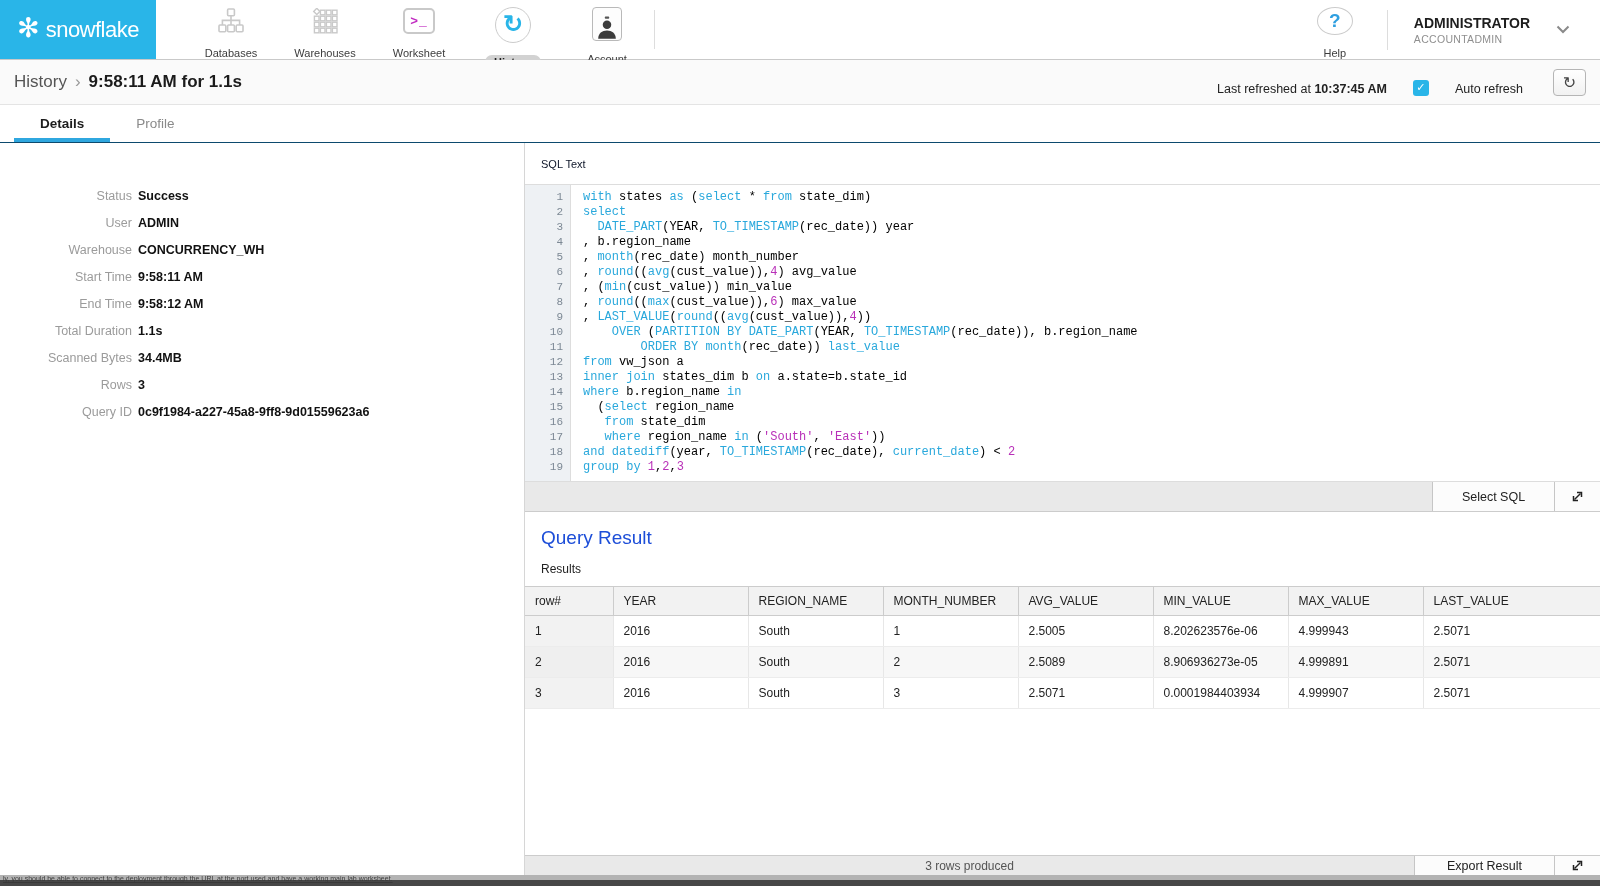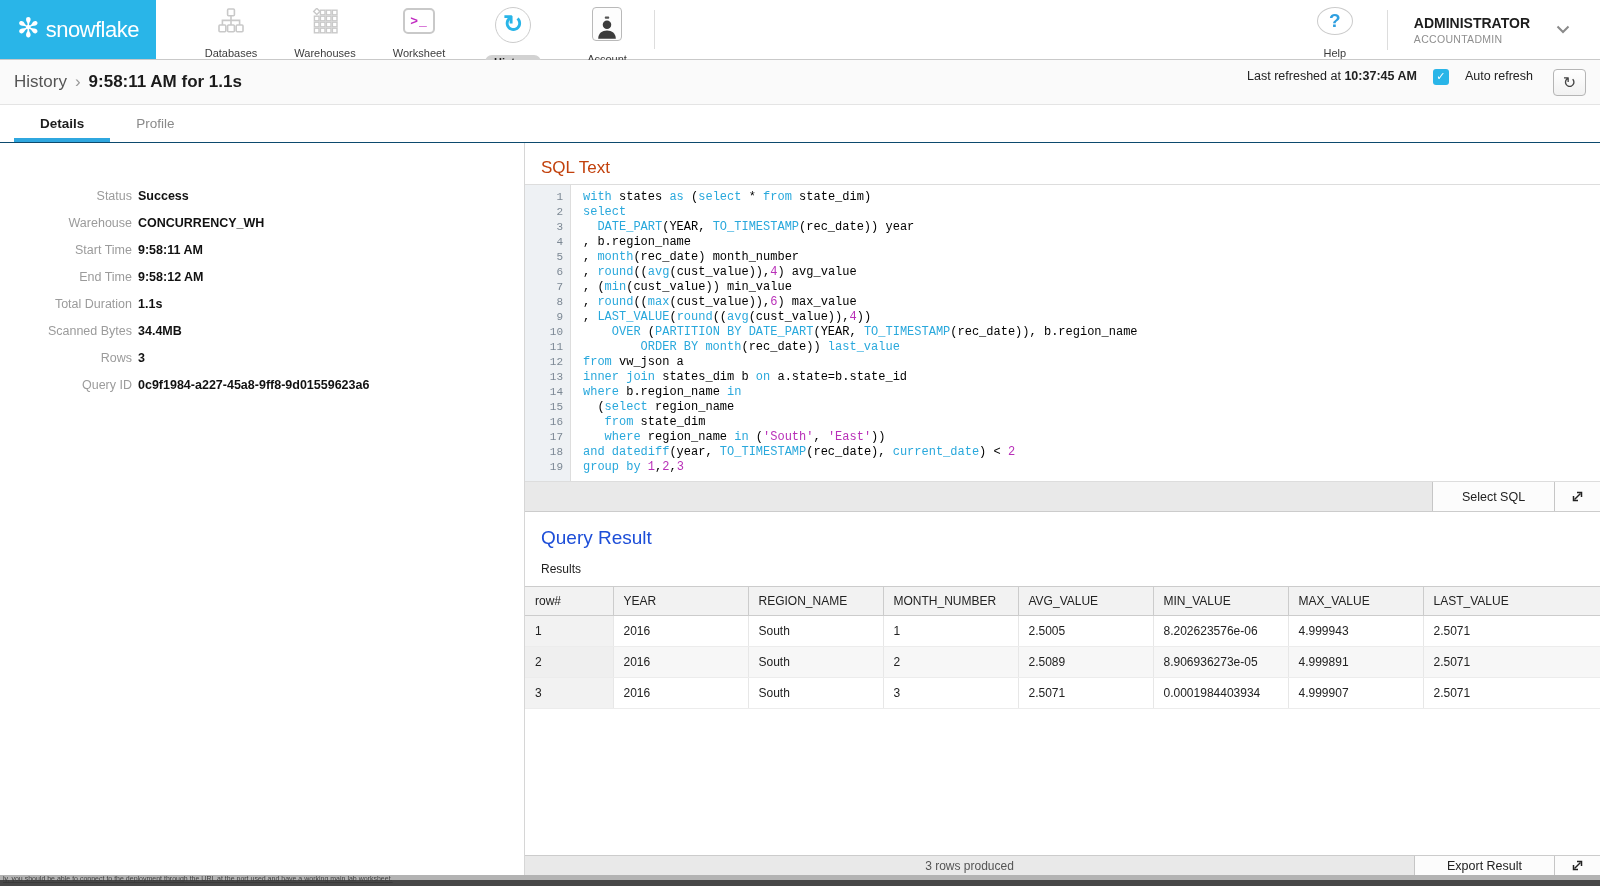--- a/index.html
+++ b/index.html
@@ -29,41 +29,41 @@
   .right-divider { width:1px; height:40px; background:#ddd; margin-right:26px; }
   .userblock { display:flex; align-items:center; gap:26px; cursor:pointer; }
   .username { font-size:14px; font-weight:bold; color:#1d1d1d; }
   .userrole { font-size:10.5px; color:#8f8f8f; margin-top:2px; letter-spacing:0.3px; }
 
   
   .crumbbar { height:45px; background:#fafafa; border-bottom:1px solid #e4e4e4; display:flex; align-items:center; padding:0 14px; flex:0 0 auto; }
   .crumb-root { font-size:17px; color:#555; cursor:pointer; }
   .crumb-sep { font-size:17px; color:#999; margin:0 8px; }
   .crumb-current { font-size:17px; font-weight:bold; color:#1b1b1b; }
-  .crumb-right { margin-left:auto; display:flex; align-items:flex-start; gap:16px; }
+  .crumb-right { margin-left:auto; display:flex; align-items:flex-end; gap:26px; }
   .refreshed-text { font-size:12.5px; color:#222; }
   .refreshed-text b { font-weight:bold; }
   .cb { width:16px; height:16px; border-radius:3px; background:var(--brand,#29b5e8); color:#fff; display:inline-flex; align-items:center; justify-content:center; font-size:11px; cursor:pointer; }
   .auto-label { font-size:12.5px; color:#222; }
   .refreshbtn { width:33px; height:27px; border:1px solid #b5b5b5; border-radius:4px; background:linear-gradient(#fff,#f1f1f1); display:flex; align-items:center; justify-content:center; font-size:16px; color:#444; cursor:pointer; margin-left:4px; }
 
   
   .tabrow { height:38px; background:#fff; border-bottom:1px solid #0c4a6e; display:flex; padding-left:14px; flex:0 0 auto; }
   .tab { padding:0 26px; line-height:37px; font-size:13.5px; color:#8a8a8a; cursor:pointer; }
   .tab.active { color:#1d1d1d; font-weight:bold; box-shadow:inset 0 -4px 0 var(--tab-accent,#2fa7df); }
 
   
   .content { flex:1 1 auto; display:flex; min-height:0; }
   .leftpanel { width:525px; flex:0 0 auto; border-right:1px solid #d6d6d6; padding-top:46px; background:#fff; }
   .detail-row { display:flex; align-items:center; margin-bottom:13px; }
   .detail-label { width:132px; text-align:right; font-size:12.5px; color:#9b9b9b; flex:0 0 auto; }
   .detail-value { margin-left:6px; font-size:12.5px; font-weight:bold; color:#111; }
 
   .rightpanel { flex:1 1 auto; display:flex; flex-direction:column; min-width:0; background:#fff; }
-  .sqlheader { height:41px; padding:15px 16px 0; font-size:17px; color:#c2410c; flex:0 0 auto; }
+  .sqlheader { height:41px; padding:15px 16px 0; font-size:11px; color:#0f172a; flex:0 0 auto; }
   .sqlbox { flex:0 0 auto; border-top:1px solid #ddd; border-bottom:1px solid #ddd; display:flex; background:#fff; }
   .gutter { width:46px; flex:0 0 auto; background:#eef1f4; border-right:1px solid #ddd; padding:5px 0 6px; }
   .gutter div { font-family:"Liberation Mono", monospace; font-size:11px; line-height:15px; color:#7c8894; text-align:right; padding-right:7px; }
   .codearea { flex:1; padding:5px 0 6px 12px; overflow:hidden; }
   .codearea .line { font-family:"Liberation Mono", monospace; font-size:12px; line-height:15px; color:#000; white-space:pre; }
   .tok-k { color:var(--sql-keyword,#29a8dc); }
   .tok-l { color:var(--sql-literal,#b82fb8); }
 
   .sqltoolbar, .footerbar { height:30px; flex:0 0 auto; background:#e9e9e9; display:flex; align-items:stretch; }
   .sqltoolbar { border-bottom:1px solid #ccc; }
@@ -213,20 +213,24 @@
     <div class="tab">Profile</div>
   </div>
 
   <div class="content">
 
     <aside class="leftpanel">
       <div id="details-list">
           <div class="detail-row">
             <span class="detail-label">Status</span>
             <span class="detail-value">Success</span>
+          </div>
+          <div class="detail-row">
+            <span class="detail-label">User</span>
+            <span class="detail-value">ADMIN</span>
           </div>
           <div class="detail-row">
             <span class="detail-label">Warehouse</span>
             <span class="detail-value">CONCURRENCY_WH</span>
           </div>
           <div class="detail-row">
             <span class="detail-label">Start Time</span>
             <span class="detail-value">9:58:11 AM</span>
           </div>
           <div class="detail-row">

